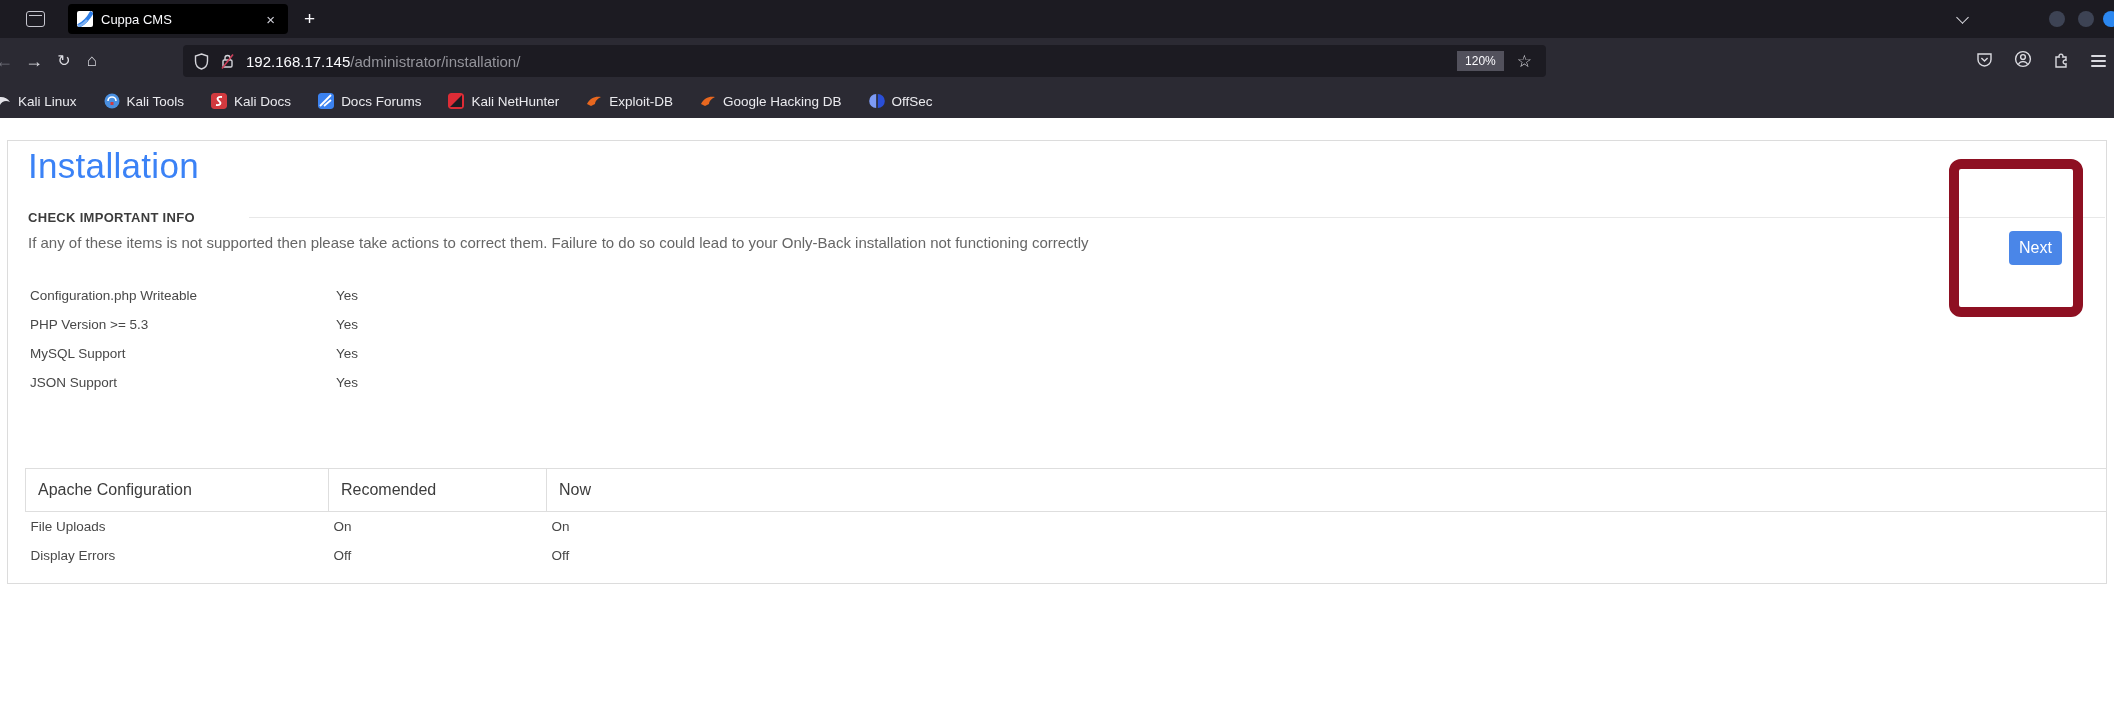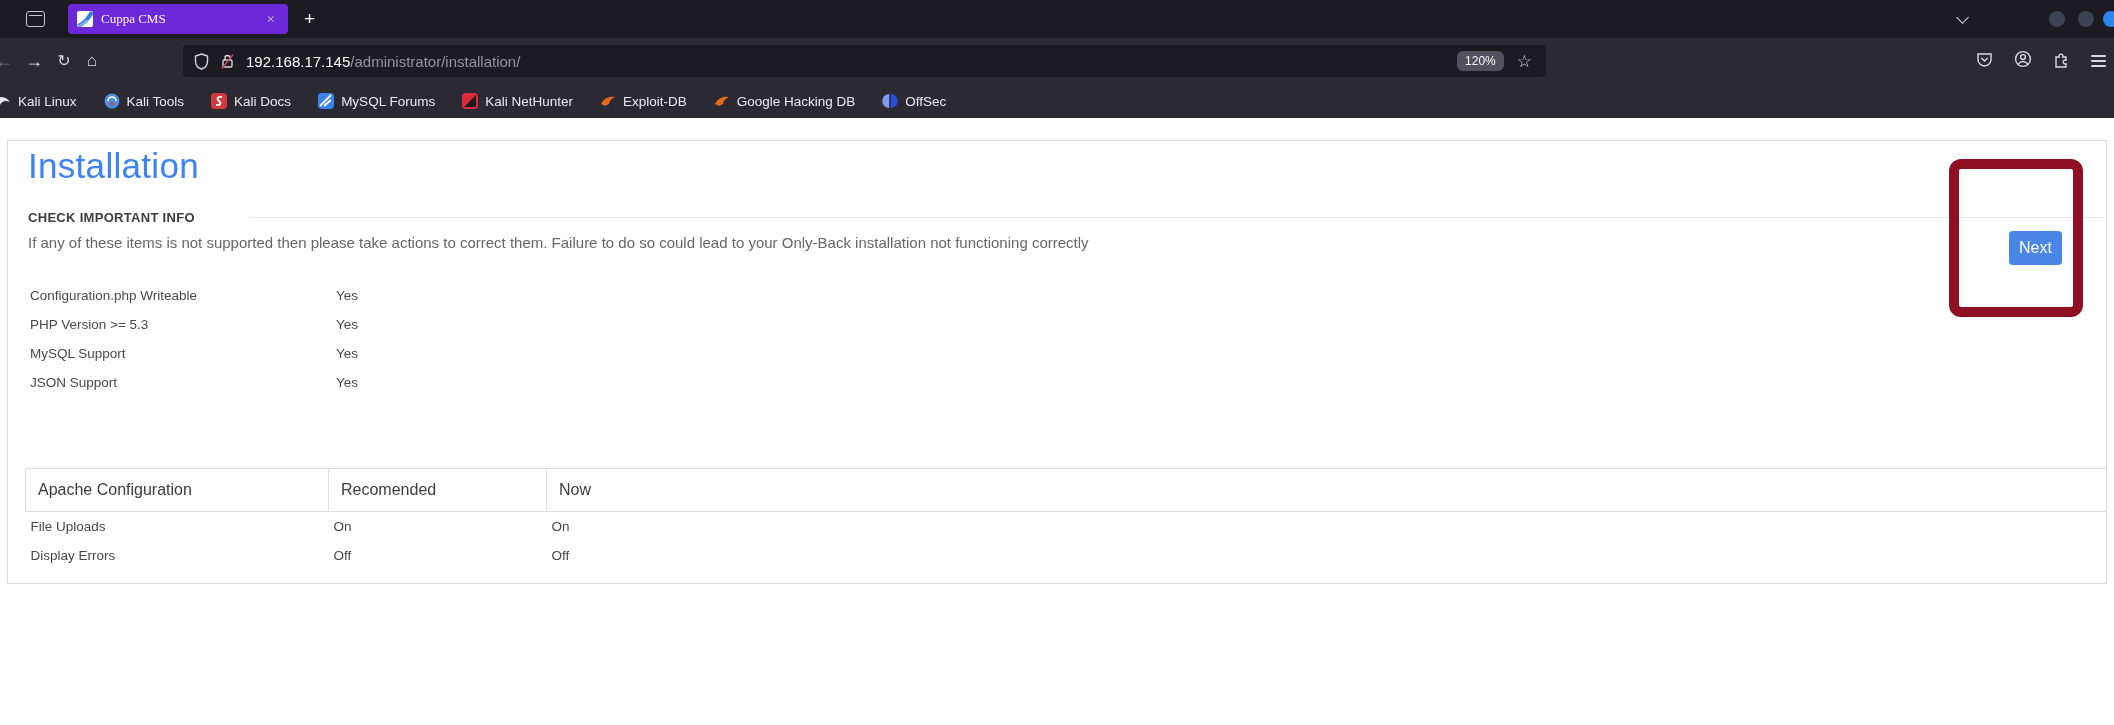--- a/index.html
+++ b/index.html
@@ -6,22 +6,22 @@
   html,body { width:2114px; height:725px; }
   body {
     position: relative; overflow: hidden; background:#ffffff;
     font-family:"Liberation Sans", sans-serif;
   }
   
   .tabbar { position:absolute; left:0; top:0; width:2114px; height:38px; background:#1c1b22; }
   .fxview { position:absolute; left:26px; top:11px; width:19px; height:16px;
     border:1.6px solid #c6c6cf; border-radius:3px; }
   .fxview::after { content:""; position:absolute; left:2px; right:2px; top:2.5px; height:1.6px; background:#c6c6cf; }
-  .tab { position:absolute; left:68px; top:4px; width:220px; height:30px; background:#6d28d9;
-    border-radius:4px; display:flex; align-items:center; padding:12px 9px;font-family:Liberation Serif, serif; }
+  .tab { position:absolute; left:68px; top:4px; width:220px; height:30px; background:#000000;
+    border-radius:4px; display:flex; align-items:center; padding:12px 9px; }
   .tab-favicon { width:16px; height:16px; background:#fff; border-radius:2px; margin-right:8px;
     overflow:hidden; flex:0 0 auto; }
   .tab-title { color:#fbfbfe; font-size:13px; flex:1; white-space:nowrap; overflow:hidden; }
   .tab-close { color:#cfcfd8; font-size:15px; line-height:1; padding:2px 4px; }
   .newtab { position:absolute; left:298px; top:6px; color:#fbfbfe; font-size:19px; padding:2px 6px; }
   .tabs-chevron { position:absolute; left:1958px; top:13px; width:9px; height:9px;
     border-right:1.8px solid #e0e0e6; border-bottom:1.8px solid #e0e0e6; transform:rotate(45deg); }
   .win-dot { position:absolute; top:11px; width:16px; height:16px; border-radius:50%; background:#3d4354; }
   .win-min { left:2049px; } .win-max { left:2078px; }
   .win-close { left:2103px; background:#2b87f0; }
@@ -32,21 +32,21 @@
   .nav-back { left:-8px; color:#72727c; }
   .nav-fwd  { left:22px; }
   .nav-reload { left:52px; font-size:16px; }
   .nav-home { left:80px; font-size:17px; }
   .urlbar { position:absolute; left:183px; top:7px; width:1363px; height:32px; background:#1c1b22;
     border-radius:4px; display:flex; align-items:center; }
   .url-ico { flex:0 0 auto; margin-left:11px; display:flex; align-items:center; }
   .urltext { margin-left:11px; font-size:15px; white-space:nowrap; }
   .url-host { color:#fbfbfe; } .url-path { color:#94949b; }
   .url-spacer { flex:1; }
-  .zoom-chip { background:#52515c; color:#fbfbfe; font-size:12px; padding:3px 8px; border-radius:6px; }
+  .zoom-chip { background:#52515c; color:#fbfbfe; font-size:12px; padding:3px 8px; border-radius:0; }
   .star { color:#dadae0; font-size:17px; margin:0 14px 0 13px; line-height:1; }
   .navright { position:absolute; top:0; right:8px; height:46px; display:flex; align-items:center; gap:21px; }
   .hamburger { display:flex; flex-direction:column; gap:3.4px; }
   .hamburger span { width:15px; height:1.8px; background:#dadae0; border-radius:1px; }
 
   .bookmarksbar { position:absolute; left:0; top:84px; width:2114px; height:34px; background:#2b2a33;
     display:flex; align-items:center; }
   .bm { display:flex; align-items:center; gap:7px; margin-right:27px; color:#eaeaee; font-size:13.5px;
     white-space:nowrap; }
   .bm:first-child { margin-left:-5px; }
@@ -177,21 +177,21 @@
     </span>
     <span>Kali Docs</span>
   </div>
   <div class="bm">
     <span class="bm-ic">
       <svg width="16" height="16" viewBox="0 0 16 16">
           <rect width="16" height="16" rx="3" fill="#3b82f0"></rect>
           <path d="M2 13 L13 2 M6 13 L13 7" stroke="#fff" stroke-width="1.8"></path>
         </svg>
     </span>
-    <span>MySQL Forums</span>
+    <span>Docs Forums</span>
   </div>
   <div class="bm">
     <span class="bm-ic">
       <svg width="16" height="16" viewBox="0 0 16 16">
           <rect width="16" height="16" rx="3" fill="#dd2c36"></rect>
           <path d="M2 14 L14 14 L14 2 Z" fill="#1c1b22"></path>
         </svg>
     </span>
     <span>Kali NetHunter</span>
   </div>

